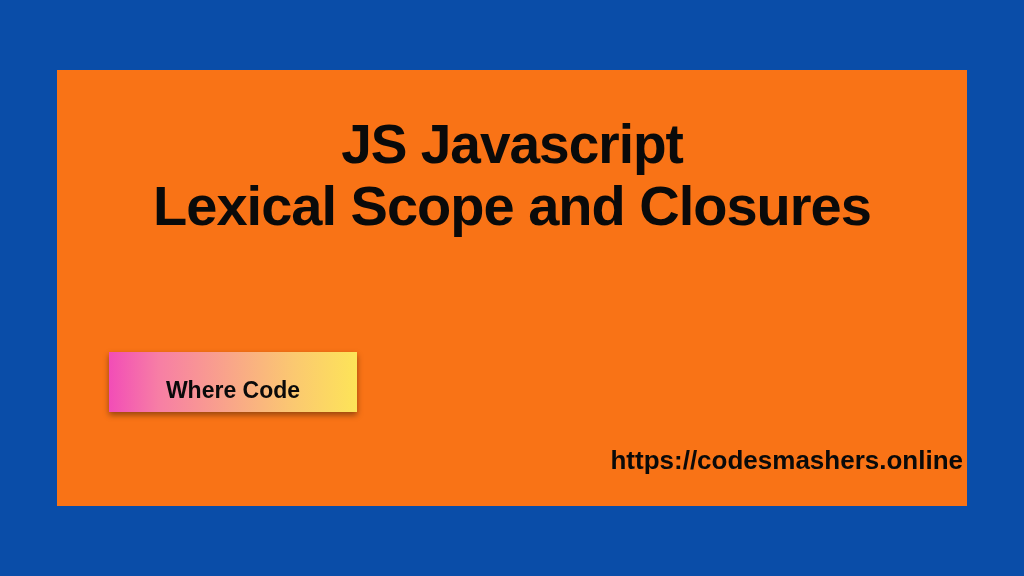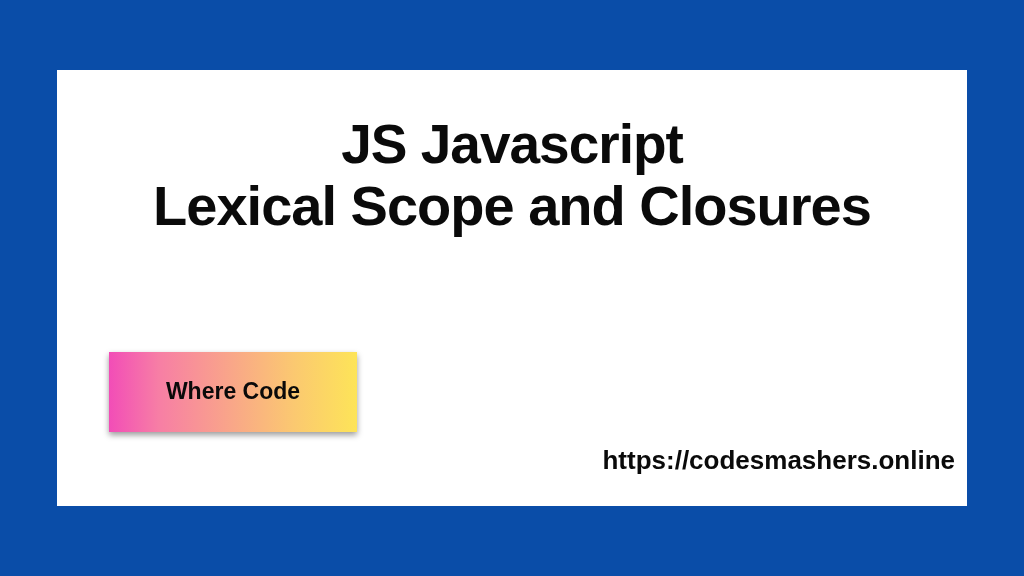--- a/index.html
+++ b/index.html
@@ -11,21 +11,21 @@
       width: 1024px;
       height: 576px;
       background: #0a4da8;
       font-family: Arial, Helvetica, sans-serif;
       display: flex;
       align-items: center;
       justify-content: center;
       overflow: hidden;
     }
     .card {
-      background: #ffffff;
+      background: #f97316;
       width: 910px;
       height: 436px;
       position: relative;
     }
     .title-block {
       padding-top: 44px;
       text-align: center;
     }
     .title-line1 {
       font-size: 55px;
@@ -40,38 +40,38 @@
       color: #0a0a0a;
       letter-spacing: -1px;
       line-height: 1.1;
       margin-top: 0;
     }
     .tagline-box {
       position: absolute;
       left: 52px;
       top: 282px;
       width: 248px;
-      height: 80px;
+      height: 60px;
       background: linear-gradient(90deg, #f24db7 0%, #f77ea5 20%, #f9a788 50%, #fbc970 75%, #fde458 100%);
       box-shadow: 0 3px 6px rgba(0,0,0,0.4);
       display: flex;
       flex-direction: column;
       align-items: center;
-      justify-content: center;
+      justify-content: flex-end;
       padding: 6px 10px;
     }
     .tagline-line {
       font-size: 23px;
       font-weight: 700;
       color: #0a0a0a;
       line-height: 1.3;
     }
     .url {
       position: absolute;
-      right: 12px;
+      right: 4px;
       bottom: 30px;
       font-size: 26px;
       font-weight: 700;
       color: #0a0a0a;
     }
   </style>
 </head>
 <body>
 
 <div class="card">

